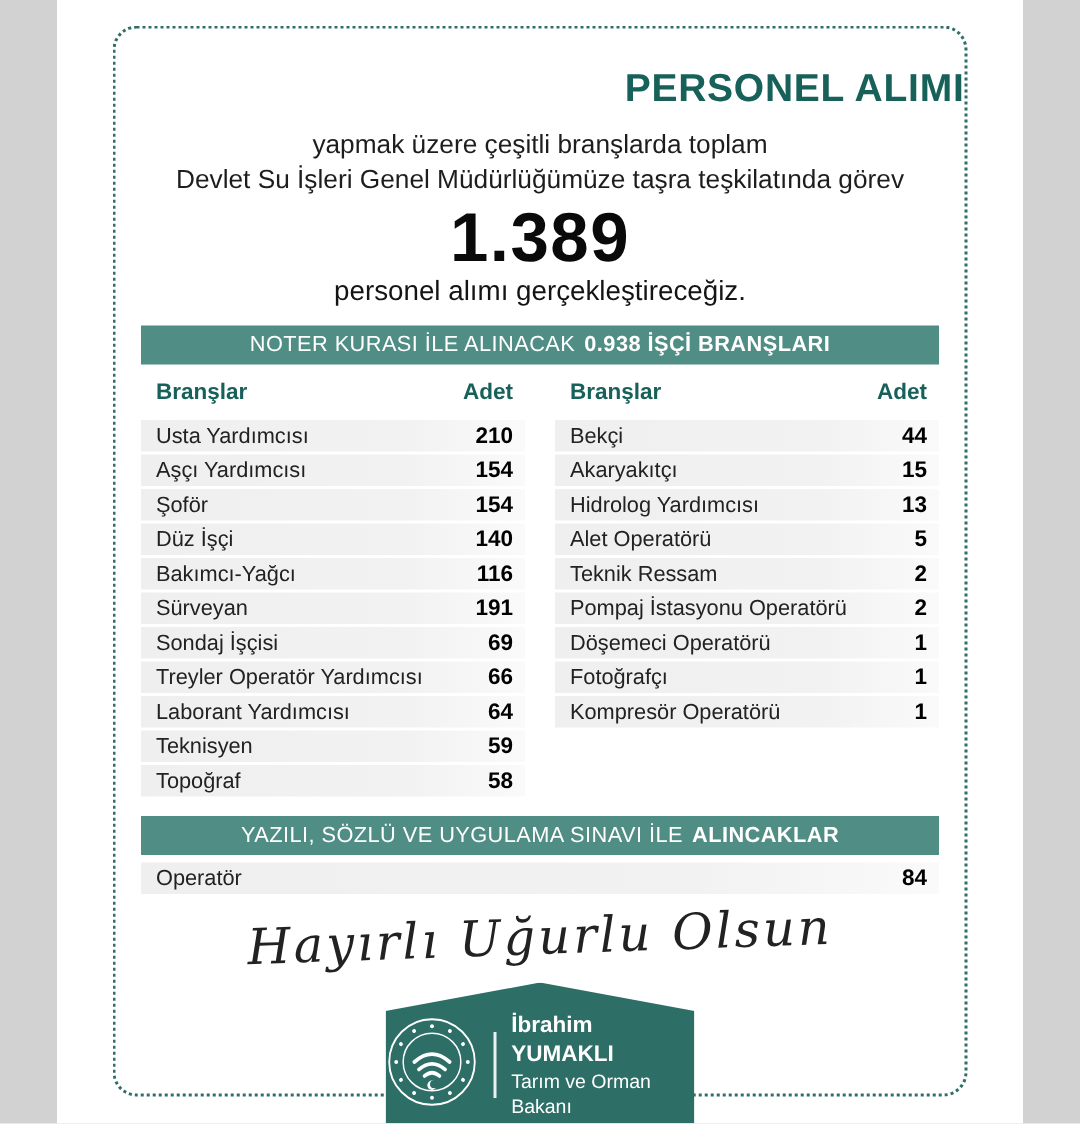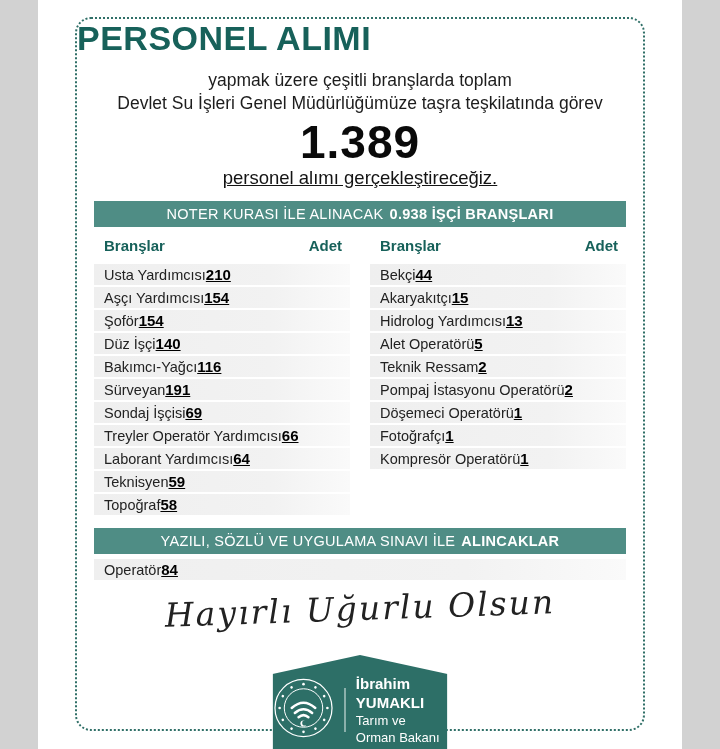--- a/index.html
+++ b/index.html
@@ -12,59 +12,59 @@
   }
   .white-panel {
     position: absolute; left:38px; top:0; width:644px; height:749px;
     background:#ffffff;
   }
   .card {
     position:absolute; left:75px; top:17px; width:570px; height:714px;
     border:2px dotted #2f6f67; border-radius:16px;
   }
   .title {
-    text-align:left;
-    font-size:34px; font-weight:bold; color:#17615a; letter-spacing:.5px;
+    margin-top:24px; text-align:right;
+    font-size:26px; font-weight:bold; color:#17615a; letter-spacing:.5px;
   }
   .intro { margin-top:11px; text-align:center; font-size:17.5px; color:#1d1d1d; line-height:23px; }
   .big-number {
     margin-top:3px; text-align:center; font-size:46px; font-weight:800;
     color:#0a0a0a; line-height:48px; letter-spacing:1px;
   }
-  .intro-tail { text-align:center; font-size:18.5px; color:#141414; line-height:24px;text-decoration:underline; }
+  .intro-tail { text-align:center; font-size:18.5px; color:#141414; line-height:24px; }
   .bar {
     margin:11px 17px 0; height:26px; background:#4f8d85; color:#fff;
     display:flex; align-items:center; justify-content:center;
     font-size:14.5px; letter-spacing:.3px;
   }
   .bar .bold { font-weight:bold; margin-left:6px; }
   .cols-header { display:flex; gap:20px; margin:3px 17px 0; }
   .cols-header .col {
     flex:1; display:flex; justify-content:space-between;
     padding:7px 8px 6px 10px; color:#17615a; font-weight:bold; font-size:15px;text-align:right;
   }
   .table { display:flex; gap:20px; margin:4px 17px 0; }
   .table .col { flex:1; }
   .row {
-    display:flex; align-items:center;
+    display:flex; justify-content:space-between; align-items:center;
     height:21px; margin-bottom:2px; padding:0 8px 0 10px;
     background:linear-gradient(90deg,#efefef 0%, #f2f2f2 70%, #fafafa 100%);
     font-size:14.5px; color:#222;
   }
-  .row .num { font-weight:bold; font-size:15px; color:#000;text-decoration:underline; }
+  .row .num { font-weight:bold; font-size:15px; color:#000; }
   .single-row-wrap { margin:5px 17px 0; }
   .signature {
     margin-top:9px; text-align:center;
     font-family:"DejaVu Serif", serif; font-style:italic;
     font-size:33px; color:#222; letter-spacing:2px;
     transform:rotate(-2deg);
   }
   .badge {
     position:absolute; left:50%; bottom:0; transform:translateX(-50%);
-    width:175px; height:94px; background:#2d6f67;
+    width:206px; height:94px; background:#2d6f67;
     clip-path: polygon(0 19px, 50% 0, 100% 19px, 100% 100%, 0 100%);
     z-index:5; display:flex; align-items:center; justify-content:center;
     gap:10px; padding-top:16px;
   }
   .badge .divider { width:2px; height:44px; background:rgba(255,255,255,.9); }
   .badge .texts { color:#fff; line-height:1.3; }
   .badge .minister-name { font-size:15px; font-weight:bold; }
   .badge .minister-title { font-size:13px; }
 </style>
 </head>

